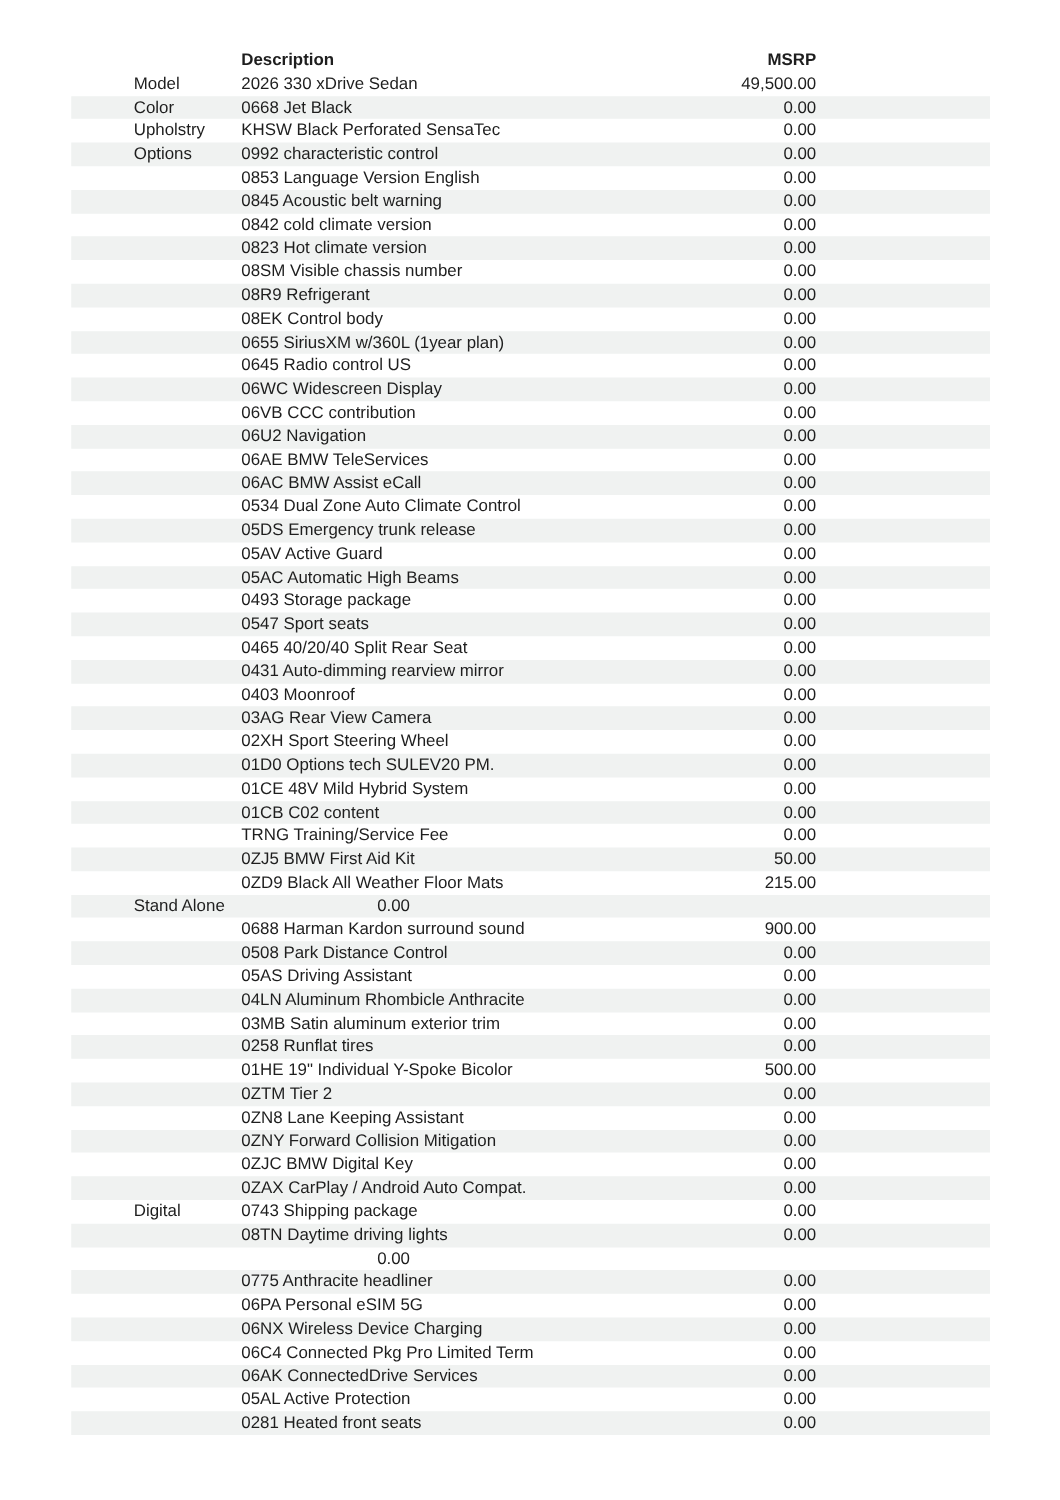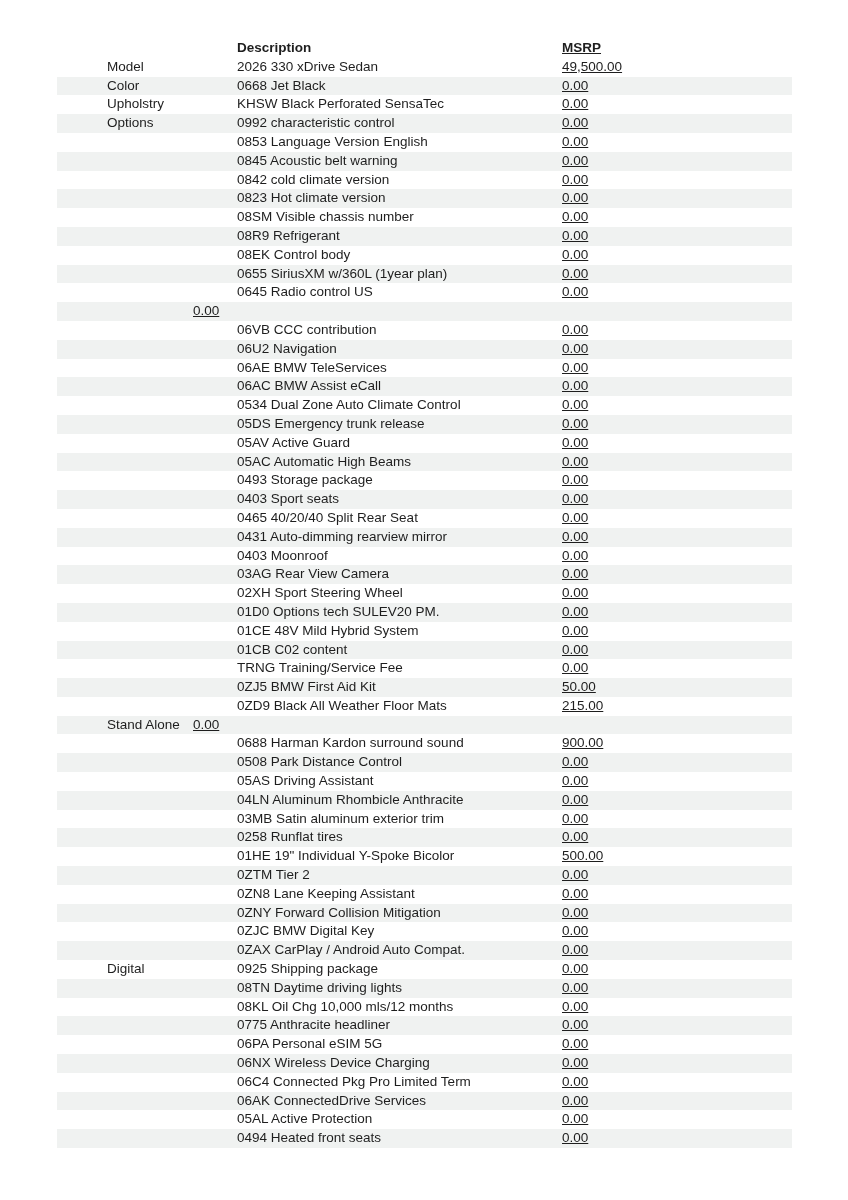--- a/index.html
+++ b/index.html
@@ -33,26 +33,25 @@
   .cell-cat {
     flex: 0 0 91px;
     padding-left: 5px;
     box-sizing: border-box;
     overflow: hidden;
     margin-left: 45px;
   }
   .cell-desc {
     flex: 0 0 325px;
     overflow: hidden;
-    margin-left: 44px;
   }
   .cell-msrp {
     flex: 0 0 135px;
-    overflow: hidden;
-    text-decoration: underline;
+    text-align: right;
+    overflow: hidden;
   }
   .header-row .cell-desc,
   .header-row .cell-msrp {
     font-weight: bold;
   }
   .table-body .trow:nth-child(even) {
     background: #f0f2f1;
   }
 </style>
 </head>
@@ -128,20 +127,21 @@
     <div class="cell-desc">0655 SiriusXM w/360L (1year plan)</div>
     <div class="cell-msrp">0.00</div>
   </div>
         <div class="trow">
     <div class="cell-cat"></div>
     <div class="cell-desc">0645 Radio control US</div>
     <div class="cell-msrp">0.00</div>
   </div>
         <div class="trow">
     <div class="cell-cat"></div>
+    <div class="cell-desc">06WC Widescreen Display</div>
     <div class="cell-msrp">0.00</div>
   </div>
         <div class="trow">
     <div class="cell-cat"></div>
     <div class="cell-desc">06VB CCC contribution</div>
     <div class="cell-msrp">0.00</div>
   </div>
         <div class="trow">
     <div class="cell-cat"></div>
     <div class="cell-desc">06U2 Navigation</div>
@@ -177,21 +177,21 @@
     <div class="cell-desc">05AC Automatic High Beams</div>
     <div class="cell-msrp">0.00</div>
   </div>
         <div class="trow">
     <div class="cell-cat"></div>
     <div class="cell-desc">0493 Storage package</div>
     <div class="cell-msrp">0.00</div>
   </div>
         <div class="trow">
     <div class="cell-cat"></div>
-    <div class="cell-desc">0403 Sport seats</div>
+    <div class="cell-desc">0547 Sport seats</div>
     <div class="cell-msrp">0.00</div>
   </div>
         <div class="trow">
     <div class="cell-cat"></div>
     <div class="cell-desc">0465 40/20/40 Split Rear Seat</div>
     <div class="cell-msrp">0.00</div>
   </div>
         <div class="trow">
     <div class="cell-cat"></div>
     <div class="cell-desc">0431 Auto-dimming rearview mirror</div>
@@ -301,31 +301,30 @@
     <div class="cell-desc">0ZJC BMW Digital Key</div>
     <div class="cell-msrp">0.00</div>
   </div>
         <div class="trow">
     <div class="cell-cat"></div>
     <div class="cell-desc">0ZAX CarPlay / Android Auto Compat.</div>
     <div class="cell-msrp">0.00</div>
   </div>
         <div class="trow">
     <div class="cell-cat">Digital</div>
-    <div class="cell-desc">0925 Shipping package</div>
+    <div class="cell-desc">0743 Shipping package</div>
     <div class="cell-msrp">0.00</div>
   </div>
         <div class="trow">
     <div class="cell-cat"></div>
     <div class="cell-desc">08TN Daytime driving lights</div>
     <div class="cell-msrp">0.00</div>
   </div>
         <div class="trow">
     <div class="cell-cat"></div>
-    <div class="cell-desc">08KL Oil Chg 10,000 mls/12 months</div>
     <div class="cell-msrp">0.00</div>
   </div>
         <div class="trow">
     <div class="cell-cat"></div>
     <div class="cell-desc">0775 Anthracite headliner</div>
     <div class="cell-msrp">0.00</div>
   </div>
         <div class="trow">
     <div class="cell-cat"></div>
     <div class="cell-desc">06PA Personal eSIM 5G</div>
@@ -346,19 +345,19 @@
     <div class="cell-desc">06AK ConnectedDrive Services</div>
     <div class="cell-msrp">0.00</div>
   </div>
         <div class="trow">
     <div class="cell-cat"></div>
     <div class="cell-desc">05AL Active Protection</div>
     <div class="cell-msrp">0.00</div>
   </div>
         <div class="trow">
     <div class="cell-cat"></div>
-    <div class="cell-desc">0494 Heated front seats</div>
+    <div class="cell-desc">0281 Heated front seats</div>
     <div class="cell-msrp">0.00</div>
   </div>
       </div>
 
   </div>
 </div>
 
 </body></html>

